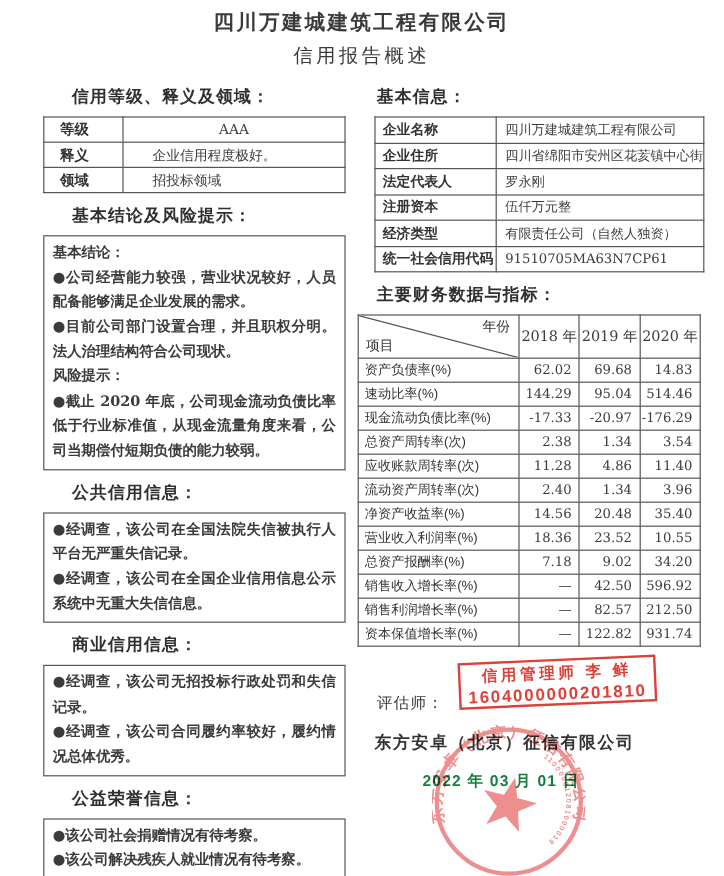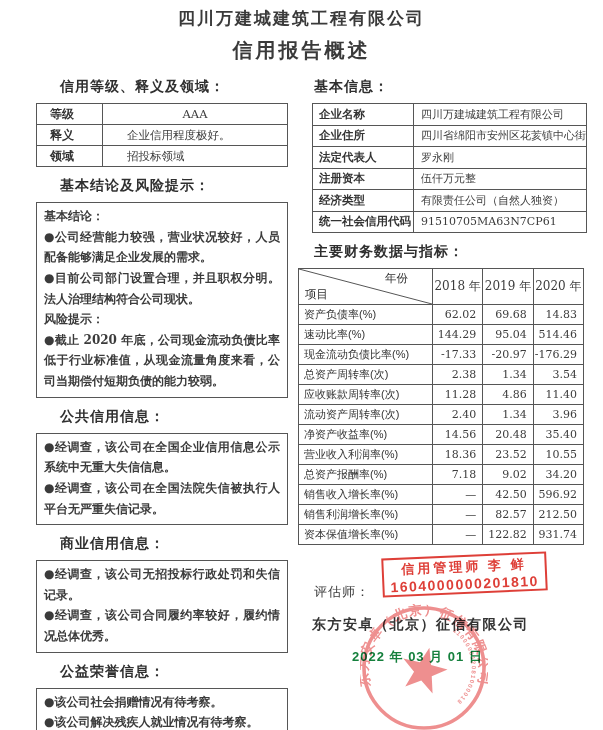--- a/index.html
+++ b/index.html
@@ -3,21 +3,21 @@
 <meta charset="utf-8">
 <style>
   * { margin:0; padding:0; box-sizing:border-box; }
   html,body { background:#ffffff; }
   .page {
     position:relative; width:603px; height:730px; background:#ffffff;
     font-family:"Liberation Sans", sans-serif; color:#3c3c3c; overflow:hidden;
   }
   .title-block { text-align:center; padding-top:7px; }
   .title-line1 { font-size:17px; font-weight:700; letter-spacing:2px; color:#3a3a3a; }
-  .title-line2 { font-size:20px; font-weight:700; letter-spacing:3px; margin-top:7px; color:#3a3a3a; }
+  .title-line2 { font-size:16px; font-weight:400; letter-spacing:3px; margin-top:7px; color:#3a3a3a; }
 
   .cols { display:flex; padding:4px 16px 0 36px; gap:24px; }
   .col-left  { width:252px; flex:none; }
   .col-right { flex:1; min-width:0; }
 
   h2.section { font-size:14px; font-weight:700; color:#2f2f2f; margin:10px 0 7px 24px; letter-spacing:1px; white-space:nowrap; }
   .col-right h2.section { margin-left:2px; }
 
   table { border-collapse:collapse; width:100%; }
   td { border:1px solid #565656; vertical-align:middle; }
@@ -43,21 +43,21 @@
 
   
   .fin-table { margin-left:-14px; width:286px; table-layout:fixed; }
   .fin-table col.c-lbl { width:134px; }
   .fin-table td { height:20px; }
   .fin-table td.lbl { padding-left:5px; font-size:11px; color:#333; white-space:nowrap; }
   .fin-table td.num { text-align:right; padding-right:6px; font-family:"DejaVu Serif", serif; font-size:11px; }
   .fin-table td.yhead { text-align:center; font-family:"DejaVu Serif", serif; font-size:12px; height:36px; }
   .diag-cell { position:relative; height:36px; padding:0; }
   .diag-cell svg { position:absolute; inset:0; width:100%; height:100%; }
-  .diag-year { position:absolute; top:2px; right:24px; font-size:11.5px; color:#333; }
+  .diag-year { position:absolute; top:2px; right:7px; font-size:11.5px; color:#333; }
   .diag-item { position:absolute; bottom:2px; left:6px; font-size:11.5px; color:#333; }
 
   
   .assessor-row { position:relative; height:50px; margin-top:12px; }
   .assessor-label { position:absolute; left:2px; bottom:6px; font-size:13px; color:#3c3c3c; letter-spacing:1px; }
   .red-stamp {
     position:absolute; left:70px; top:-2px; transform:rotate(-2.5deg);
     border:2px solid #de3f38; color:#de3f38; padding:1px 6px 0 6px; text-align:center;
     background:transparent;
   }
@@ -106,22 +106,22 @@
       <div class="box">
         <p>基本结论：</p>
         <p>●公司经营能力较强，营业状况较好，人员配备能够满足企业发展的需求。</p>
         <p>●目前公司部门设置合理，并且职权分明。法人治理结构符合公司现状。</p>
         <p>风险提示：</p>
         <p>●截止 2020 年底，公司现金流动负债比率低于行业标准值，从现金流量角度来看，公司当期偿付短期负债的能力较弱。</p>
       </div>
 
       <h2 class="section">公共信用信息：</h2>
       <div class="box">
+        <p>●经调查，该公司在全国法院失信被执行人平台无严重失信记录。</p>
         <p>●经调查，该公司在全国企业信用信息公示系统中无重大失信信息。</p>
-        <p>●经调查，该公司在全国法院失信被执行人平台无严重失信记录。</p>
       </div>
 
       <h2 class="section">商业信用信息：</h2>
       <div class="box">
         <p>●经调查，该公司无招投标行政处罚和失信记录。</p>
         <p>●经调查，该公司合同履约率较好，履约情况总体优秀。</p>
       </div>
 
       <h2 class="section">公益荣誉信息：</h2>
       <div class="box">

